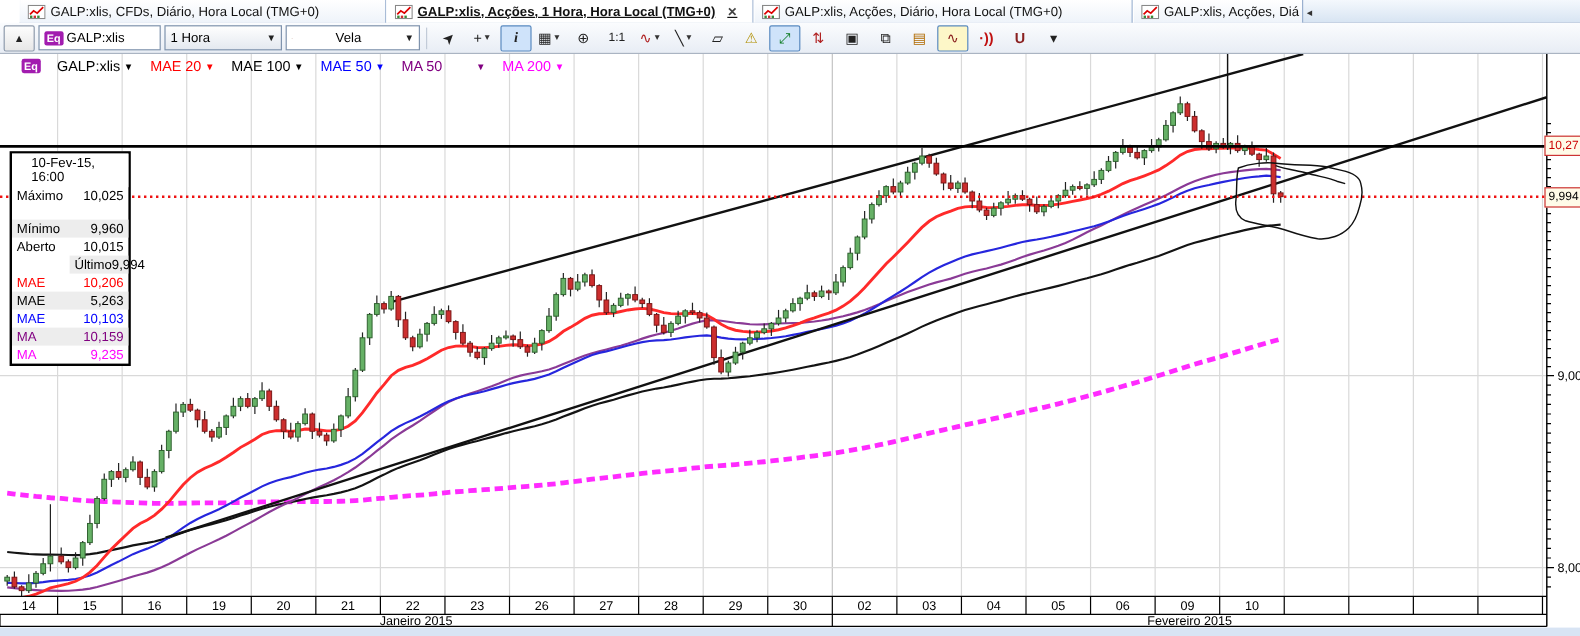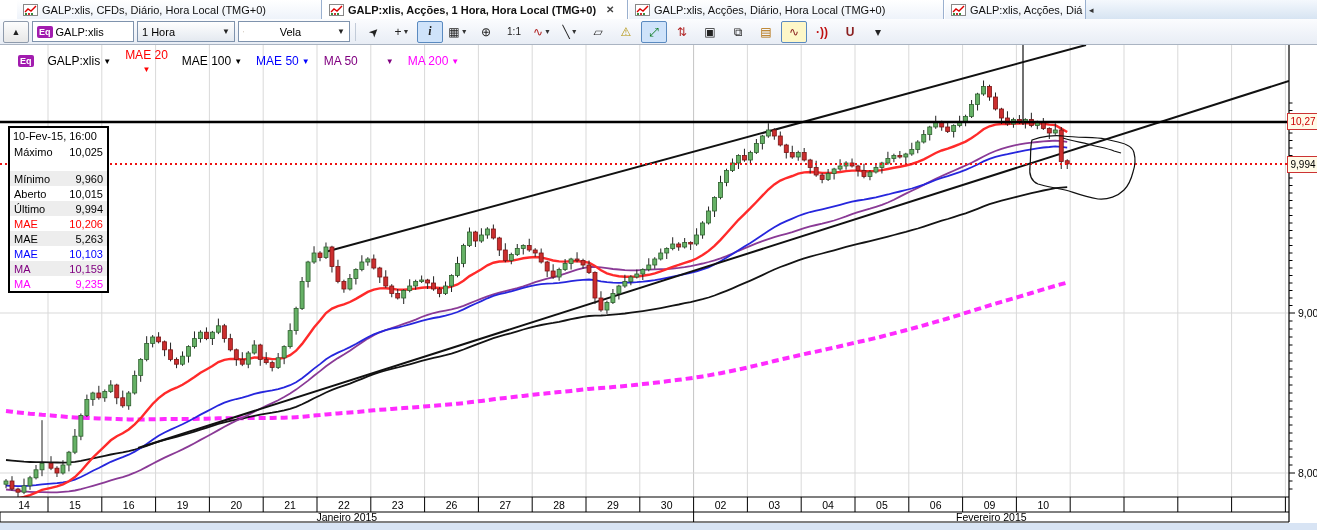--- a/index.html
+++ b/index.html
@@ -22,21 +22,21 @@
   .combo .carr{margin-left:auto;font-size:8px;color:#222;}
   .eq-badge{background:#a21caf;color:#fff;font-size:9px;font-weight:bold;border-radius:2px;padding:0 2px;line-height:12px;height:12px;}
   .caret{font-size:7px;color:#333;margin-left:1px;}
   .vsep{width:1px;height:18px;background:#c2cbd8;margin:0 2px;}
   
   #legend{position:absolute;left:18px;top:48px;display:flex;align-items:center;gap:14px;font-size:12px;z-index:5;}
   .leg-item{display:flex;align-items:center;gap:3px;}
   .leg-car{font-size:8px;}
   
   #tooltip{position:absolute;left:8px;top:126px;width:97px;border:2px solid #000;background:#fff;z-index:6;font-size:11px;}
-  #tooltip .hd{padding:2px 3px;background:#fff;}
+  #tooltip .hd{padding:2px 16px;background:#fff;}
   #tooltip .row{display:flex;justify-content:space-between;padding:1.5px 4px;}
   #tooltip .row:nth-child(even){background:#ededed;}
   
   .pricebox{position:absolute;left:1287px;width:30px;height:15px;background:#fffbe8;border:1px solid #cc3333;font-size:10px;display:flex;align-items:center;justify-content:center;z-index:6;}
   
   #chart-svg{position:absolute;left:0;top:0;z-index:1;}
   #strip{position:absolute;left:0;top:523px;width:1317px;height:7px;background:#d8e4f4;z-index:2;}
 </style>
 </head>
 <body>
@@ -47,21 +47,21 @@
       <div class="tab" style="width: 288px;">
         <svg class="chart-ico" viewBox="0 0 15 12">
           <rect x="0.5" y="0.5" width="14" height="11" fill="#fff" stroke="#888"></rect>
           <polyline points="2,8 5,5 8,7 13,2" fill="none" stroke="#d00" stroke-width="1.4"></polyline>
           <rect x="2" y="9" width="2" height="2" fill="#3a8a3a"></rect>
           <rect x="5" y="9" width="2" height="2" fill="#c33"></rect>
           <rect x="8" y="9" width="2" height="2" fill="#3a8a3a"></rect>
         </svg>
         <span>GALP:xlis, CFDs, Diário, Hora Local (TMG+0)</span>
       </div>
-      <div class="tab active" style="width: 288px;">
+      <div class="tab active" style="width: 288px; text-decoration: underline;">
         <svg class="chart-ico" viewBox="0 0 15 12">
           <rect x="0.5" y="0.5" width="14" height="11" fill="#fff" stroke="#888"></rect>
           <polyline points="2,8 5,5 8,7 13,2" fill="none" stroke="#d00" stroke-width="1.4"></polyline>
           <rect x="2" y="9" width="2" height="2" fill="#3a8a3a"></rect>
           <rect x="5" y="9" width="2" height="2" fill="#c33"></rect>
           <rect x="8" y="9" width="2" height="2" fill="#3a8a3a"></rect>
         </svg>
         <span>GALP:xlis, Acções, 1 Hora, Hora Local (TMG+0)</span>
         <span class="close">✕</span>
       </div>
@@ -682,21 +682,21 @@
       <line x1="693.6" y1="512" x2="693.6" y2="522" stroke="#000" stroke-width="1"></line>
       <text x="991.3" y="520.5" font-size="10.5" fill="#000" text-anchor="middle" font-family="Liberation Sans, sans-serif">Fevereiro 2015</text>
     </svg>
 
   <div id="legend">
       <span class="eq-badge">Eq</span>
       <span class="leg-item" style="color: rgb(0, 0, 0);">
         <span>GALP:xlis</span>
         <span class="leg-car" style="color:#000000">▼</span>
       </span>
-      <span class="leg-item" style="color: rgb(255, 0, 0); flex-direction: column;">
+      <span class="leg-item" style="color: rgb(255, 0, 0);">
         <span>MAE 20</span>
         <span class="leg-car" style="color:#ff0000">▼</span>
       </span>
       <span class="leg-item" style="color: rgb(0, 0, 0);">
         <span>MAE 100</span>
         <span class="leg-car" style="color:#000000">▼</span>
       </span>
       <span class="leg-item" style="color: rgb(0, 0, 255);">
         <span>MAE 50</span>
         <span class="leg-car" style="color:#0000ff">▼</span>
@@ -719,21 +719,21 @@
           <span>10,025</span>
         </div>
         <div class="row" style="color: rgb(0, 0, 0); margin-top: 12px;">
           <span>Mínimo</span>
           <span>9,960</span>
         </div>
         <div class="row" style="color: rgb(0, 0, 0);">
           <span>Aberto</span>
           <span>10,015</span>
         </div>
-        <div class="row" style="color: rgb(0, 0, 0);">
+        <div class="row" style="color: rgb(0, 0, 0); margin-left: 48px;">
           <span>Último</span>
           <span>9,994</span>
         </div>
         <div class="row" style="color: rgb(255, 0, 0);">
           <span>MAE</span>
           <span>10,206</span>
         </div>
         <div class="row" style="color: rgb(0, 0, 0);">
           <span>MAE</span>
           <span>5,263</span>

